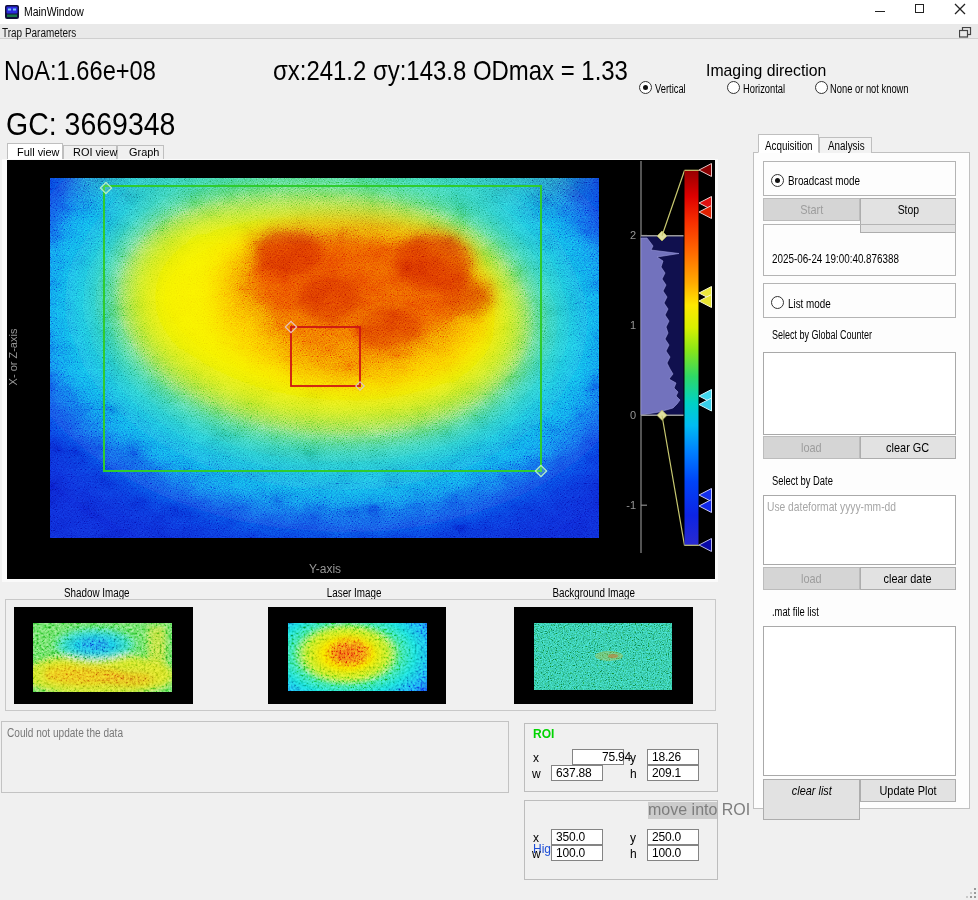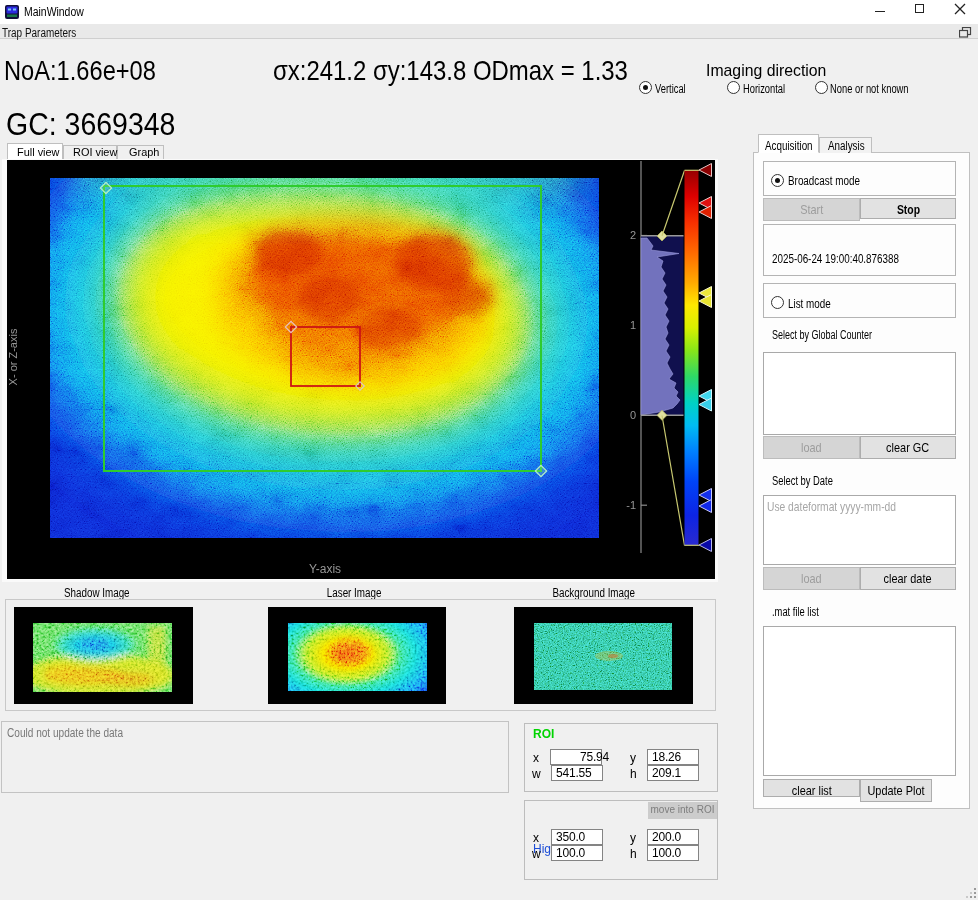--- a/index.html
+++ b/index.html
@@ -316,51 +316,51 @@
       </g>
     </svg>
   </div>
 
   <div class="abs" style="left:1px;top:721px;width:508px;height:72px;background:#f0f0f0;border:1px solid #c3c3c3;"></div>
   <div class="abs" style="left:7px;top:726px;font-size:12px;color:#787878;transform:scaleX(0.84);transform-origin:0 0;">Could not update the data</div>
 
   <div class="abs" style="left:524px;top:723px;width:194px;height:69px;background:#f0f0f0;border:1px solid #bdbdbd;"></div>
   <div class="abs" style="left:533px;top:727px;font-size:12px;font-weight:bold;color:#00d400;">ROI</div>
   <div class="lbl12" style="left:533px;top:751px;">x</div>
-  <div class="input" style="left:550px;top:749px;width:52px;height:16px;padding-left:29px;">75.94</div>
+  <div class="input" style="left:572px;top:749px;width:52px;height:16px;padding-left:29px;">75.94</div>
   <div class="lbl12" style="left:630px;top:751px;">y</div>
   <div class="input" style="left:647px;top:749px;width:52px;height:16px;">18.26</div>
   <div class="lbl12" style="left:532px;top:767px;">w</div>
-  <div class="input" style="left:551px;top:765px;width:52px;height:16px;">541.55</div>
+  <div class="input" style="left:551px;top:765px;width:52px;height:16px;">637.88</div>
   <div class="lbl12" style="left:630px;top:767px;">h</div>
   <div class="input" style="left:647px;top:765px;width:52px;height:16px;">209.1</div>
 
   <div class="abs" style="left:524px;top:800px;width:194px;height:80px;background:#f0f0f0;border:1px solid #bdbdbd;"></div>
   <div class="abs" style="left:533px;top:806px;font-size:12px;color:#1d4ed8;margin-top:36px;">Highlight</div>
-  <div class="abs" style="left:648px;top:802px;width:69px;height:17px;background:#cccccc;color:#7d7d7d;font-size:10px;text-align:center;line-height:16px;white-space:nowrap;">move into ROI</div>
+  <div class="abs" style="left:648px;top:802px;width:69px;height:17px;background:#cccccc;color:#7d7d7d;font-size:16px;text-align:center;line-height:16px;white-space:nowrap;">move into ROI</div>
   <div class="lbl12" style="left:533px;top:831px;">x</div>
   <div class="input" style="left:551px;top:829px;width:52px;height:16px;">350.0</div>
   <div class="lbl12" style="left:630px;top:831px;">y</div>
-  <div class="input" style="left:647px;top:829px;width:52px;height:16px;">200.0</div>
+  <div class="input" style="left:647px;top:829px;width:52px;height:16px;">250.0</div>
   <div class="lbl12" style="left:532px;top:847px;">w</div>
   <div class="input" style="left:551px;top:845px;width:52px;height:16px;">100.0</div>
   <div class="lbl12" style="left:630px;top:847px;">h</div>
   <div class="input" style="left:647px;top:845px;width:52px;height:16px;">100.0</div>
 
   <div class="abs" style="left:753px;top:152px;width:217px;height:657px;background:#fdfdfd;border:1px solid #c0c0c0;"></div>
   <div class="abs" style="left:819px;top:137px;width:53px;height:16px;background:#f2f2f2;border:1px solid #bfbfbf;border-bottom:none;"></div>
   <div class="abs" style="left:758px;top:134px;width:61px;height:19px;background:#ffffff;border:1px solid #bfbfbf;border-bottom:1px solid #ffffff;"></div>
   <div class="abs" style="left:765px;top:139px;font-size:12px;color:#000;transform:scaleX(0.82);transform-origin:0 0;">Acquisition</div>
   <div class="abs" style="left:828px;top:139px;font-size:12px;color:#000;transform:scaleX(0.82);transform-origin:0 0;">Analysis</div>
 
   <div class="abs" style="left:763px;top:161px;width:193px;height:35px;border:1px solid #b4b4b4;"></div>
   <div class="radio sel" style="left:771px;top:174px;"></div>
   <div class="lbl12" style="left:788px;top:174px;font-size:12.5px;transform:scaleX(0.79);transform-origin:0 0;">Broadcast mode</div>
   <div class="btn dis" style="left:763px;top:198px;width:97px;height:23px;line-height:21px;"><span style="display:inline-block;transform:scaleX(0.84);">Start</span></div>
-  <div class="btn" style="left:860px;top:198px;width:96px;height:21px;line-height:21px;font-weight:bold;"><span style="display:inline-block;transform:scaleX(0.8);">Stop</span></div>
+  <div class="btn" style="left:860px;top:198px;width:96px;height:35px;line-height:21px;font-weight:normal;"><span style="display:inline-block;transform:scaleX(0.8);">Stop</span></div>
 
   <div class="abs" style="left:763px;top:224px;width:193px;height:52px;border:1px solid #b4b4b4;"></div>
   <div class="lbl12" style="left:772px;top:252px;transform:scaleX(0.82);transform-origin:0 0;">2025-06-24 19:00:40.876388</div>
 
   <div class="abs" style="left:763px;top:283px;width:193px;height:35px;border:1px solid #b4b4b4;"></div>
   <div class="radio" style="left:771px;top:296px;"></div>
   <div class="lbl12" style="left:788px;top:297px;font-size:12.5px;transform:scaleX(0.79);transform-origin:0 0;">List mode</div>
 
   <div class="lbl12" style="left:772px;top:328px;transform:scaleX(0.75);transform-origin:0 0;">Select by Global Counter</div>
   <div class="abs" style="left:763px;top:352px;width:193px;height:83px;background:#ffffff;border:1px solid #a9a9a9;"></div>
@@ -368,22 +368,22 @@
   <div class="btn" style="left:860px;top:436px;width:96px;height:23px;line-height:21px;"><span style="display:inline-block;transform:scaleX(0.84);">clear GC</span></div>
 
   <div class="lbl12" style="left:772px;top:474px;transform:scaleX(0.78);transform-origin:0 0;">Select by Date</div>
   <div class="abs" style="left:763px;top:495px;width:193px;height:70px;background:#ffffff;border:1px solid #a9a9a9;"></div>
   <div class="abs" style="left:767px;top:499px;font-size:13px;color:#a6a6a6;transform:scaleX(0.79);transform-origin:0 0;">Use dateformat yyyy-mm-dd</div>
   <div class="btn dis" style="left:763px;top:567px;width:97px;height:23px;line-height:21px;"><span style="display:inline-block;transform:scaleX(0.84);">load</span></div>
   <div class="btn" style="left:860px;top:567px;width:96px;height:23px;line-height:21px;"><span style="display:inline-block;transform:scaleX(0.84);">clear date</span></div>
 
   <div class="lbl12" style="left:772px;top:605px;transform:scaleX(0.78);transform-origin:0 0;">.mat file list</div>
   <div class="abs" style="left:763px;top:626px;width:193px;height:150px;background:#ffffff;border:1px solid #a9a9a9;"></div>
-  <div class="btn" style="left:763px;top:779px;width:97px;height:18px;line-height:21px;"><span style="display:inline-block;transform:scaleX(0.84);">clear list</span></div>
-  <div class="btn" style="left:860px;top:779px;width:72px;height:23px;line-height:21px;"><span style="display:inline-block;transform:scaleX(0.84);">Update Plot</span></div>
+  <div class="btn" style="left:763px;top:779px;width:97px;height:41px;line-height:21px;font-style:italic;"><span style="display:inline-block;transform:scaleX(0.84);">clear list</span></div>
+  <div class="btn" style="left:860px;top:779px;width:96px;height:23px;line-height:21px;"><span style="display:inline-block;transform:scaleX(0.84);">Update Plot</span></div>
 
   <svg class="abs" style="left:966px;top:888px;" width="11" height="11" viewBox="0 0 11 11">
     <g fill="#9a9a9a">
       <rect x="8" y="0" width="2" height="2"></rect>
       <rect x="8" y="4" width="2" height="2"></rect>
       <rect x="8" y="8" width="2" height="2"></rect>
       <rect x="4" y="4" width="2" height="2" fill="#c9c9c9"></rect>
       <rect x="4" y="8" width="2" height="2"></rect>
       <rect x="0" y="8" width="2" height="2" fill="#c9c9c9"></rect>
     </g>

